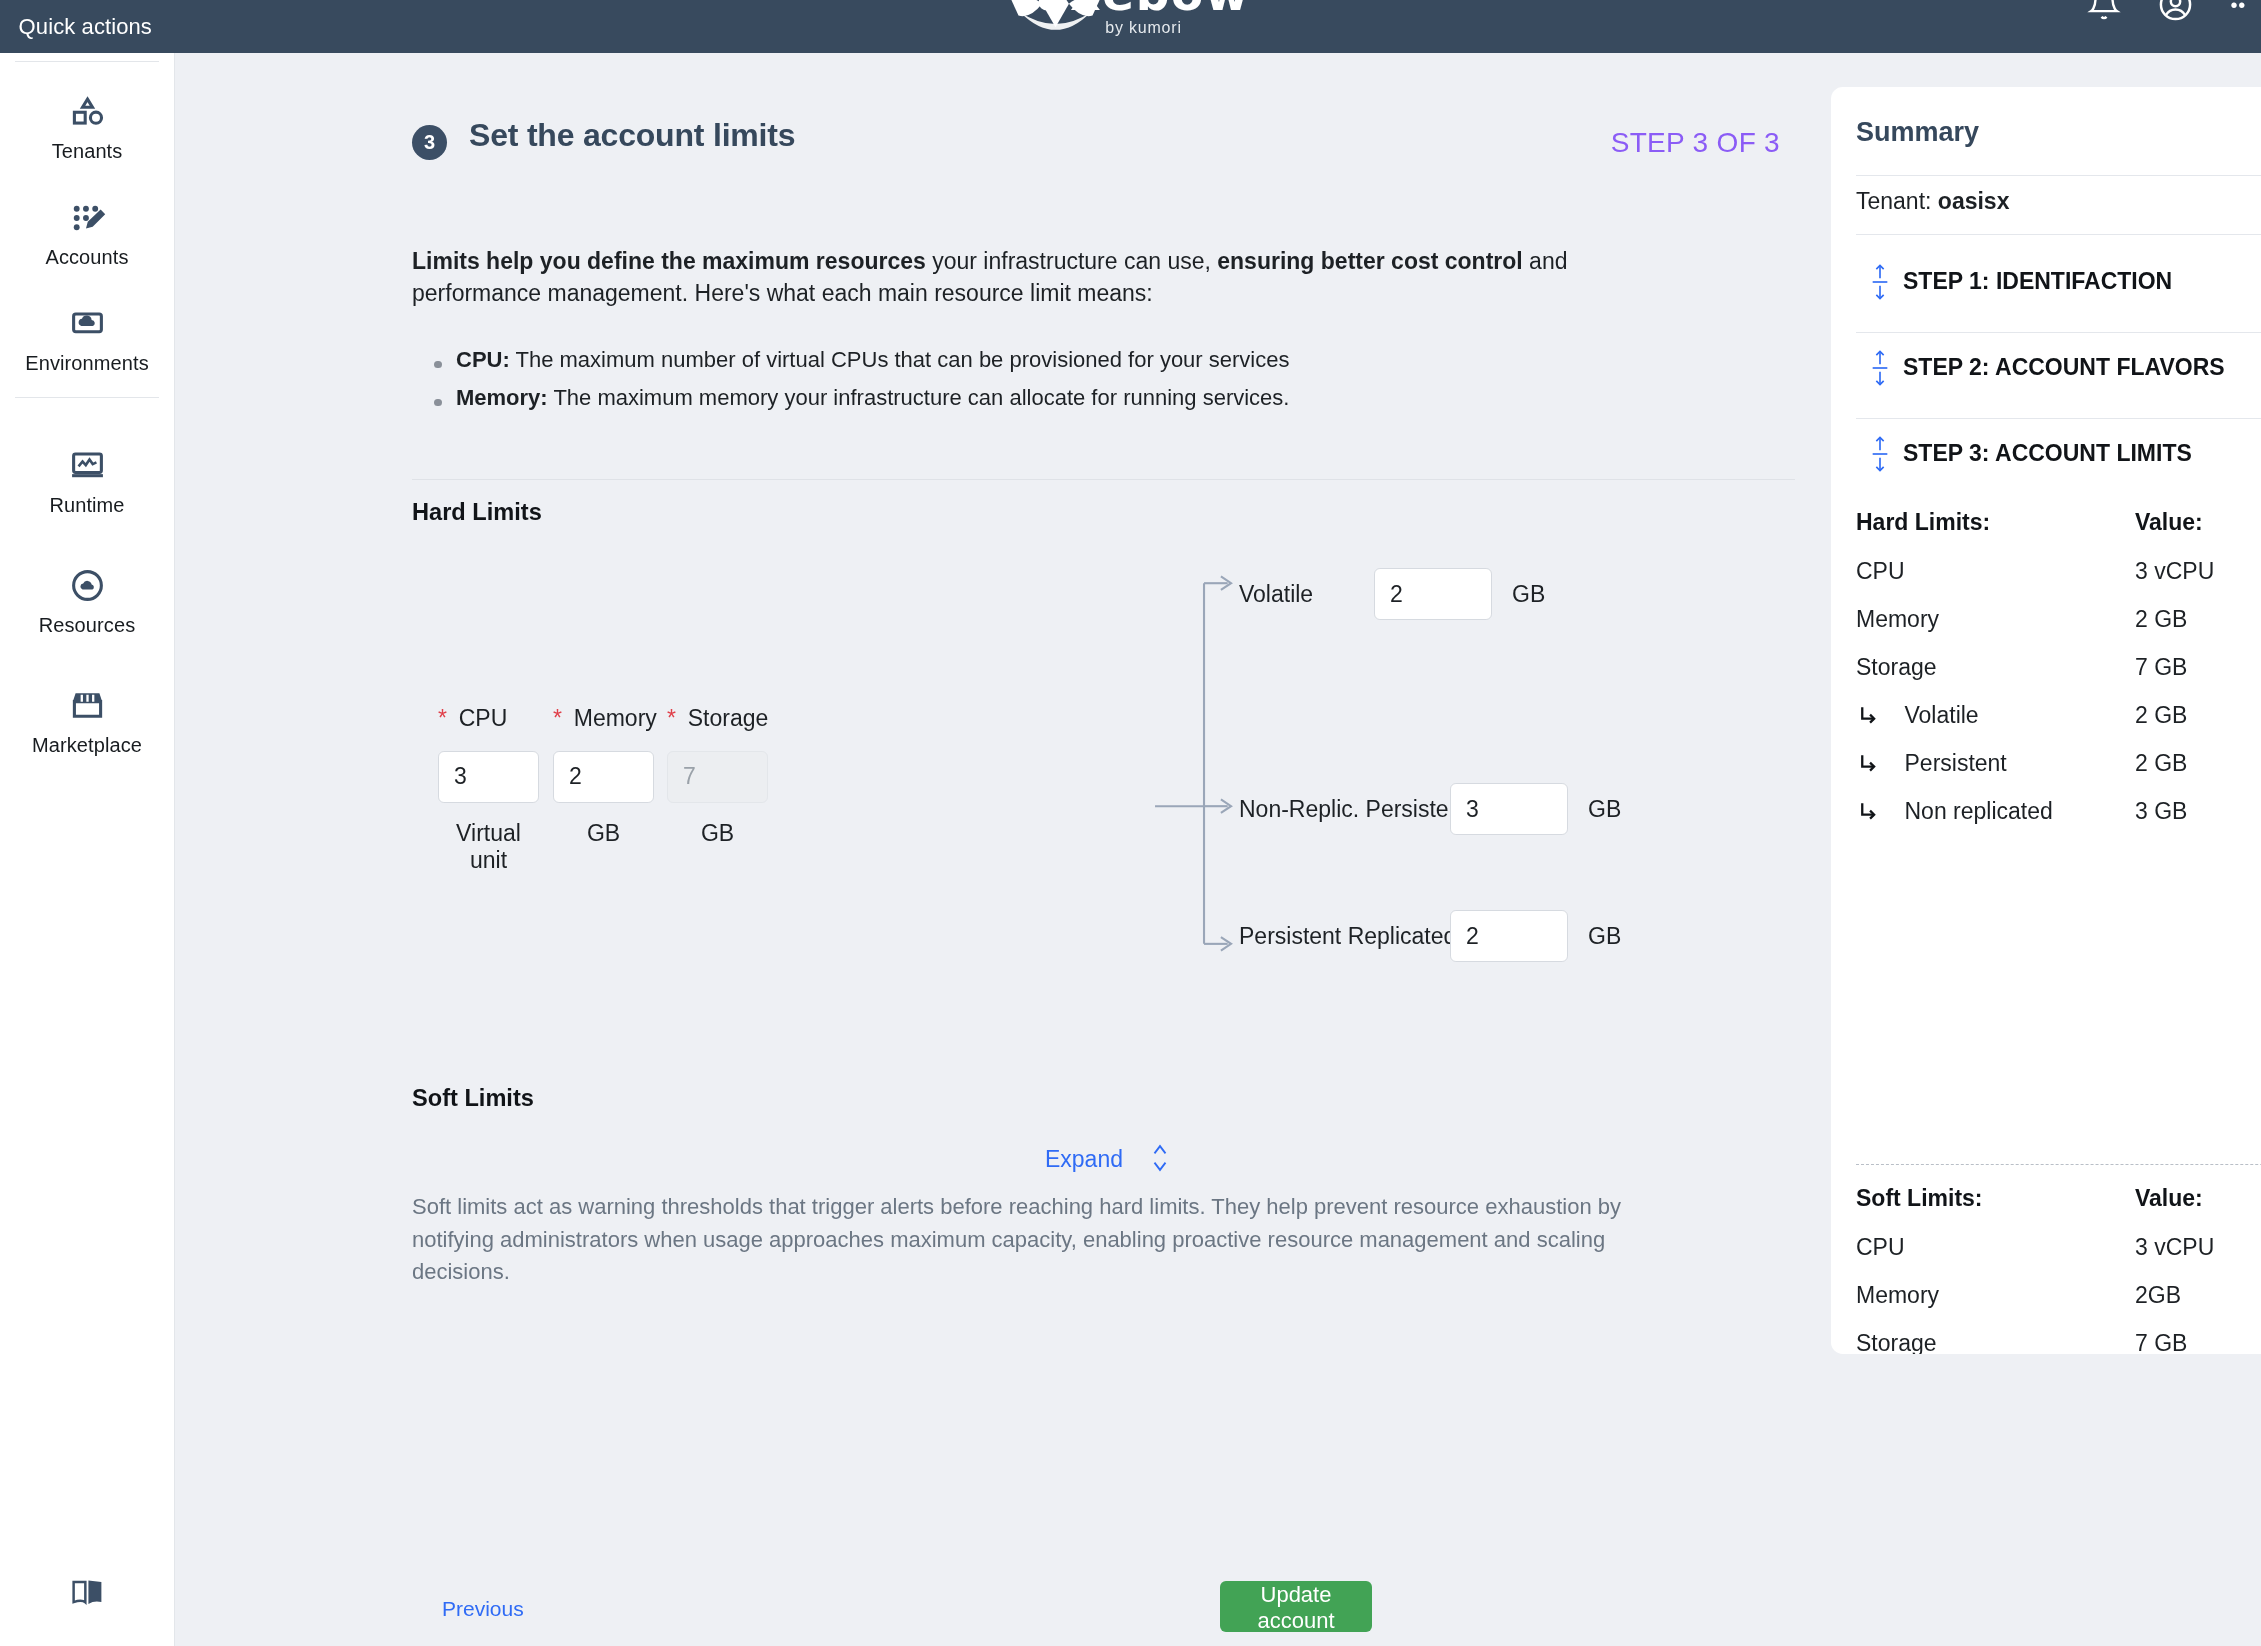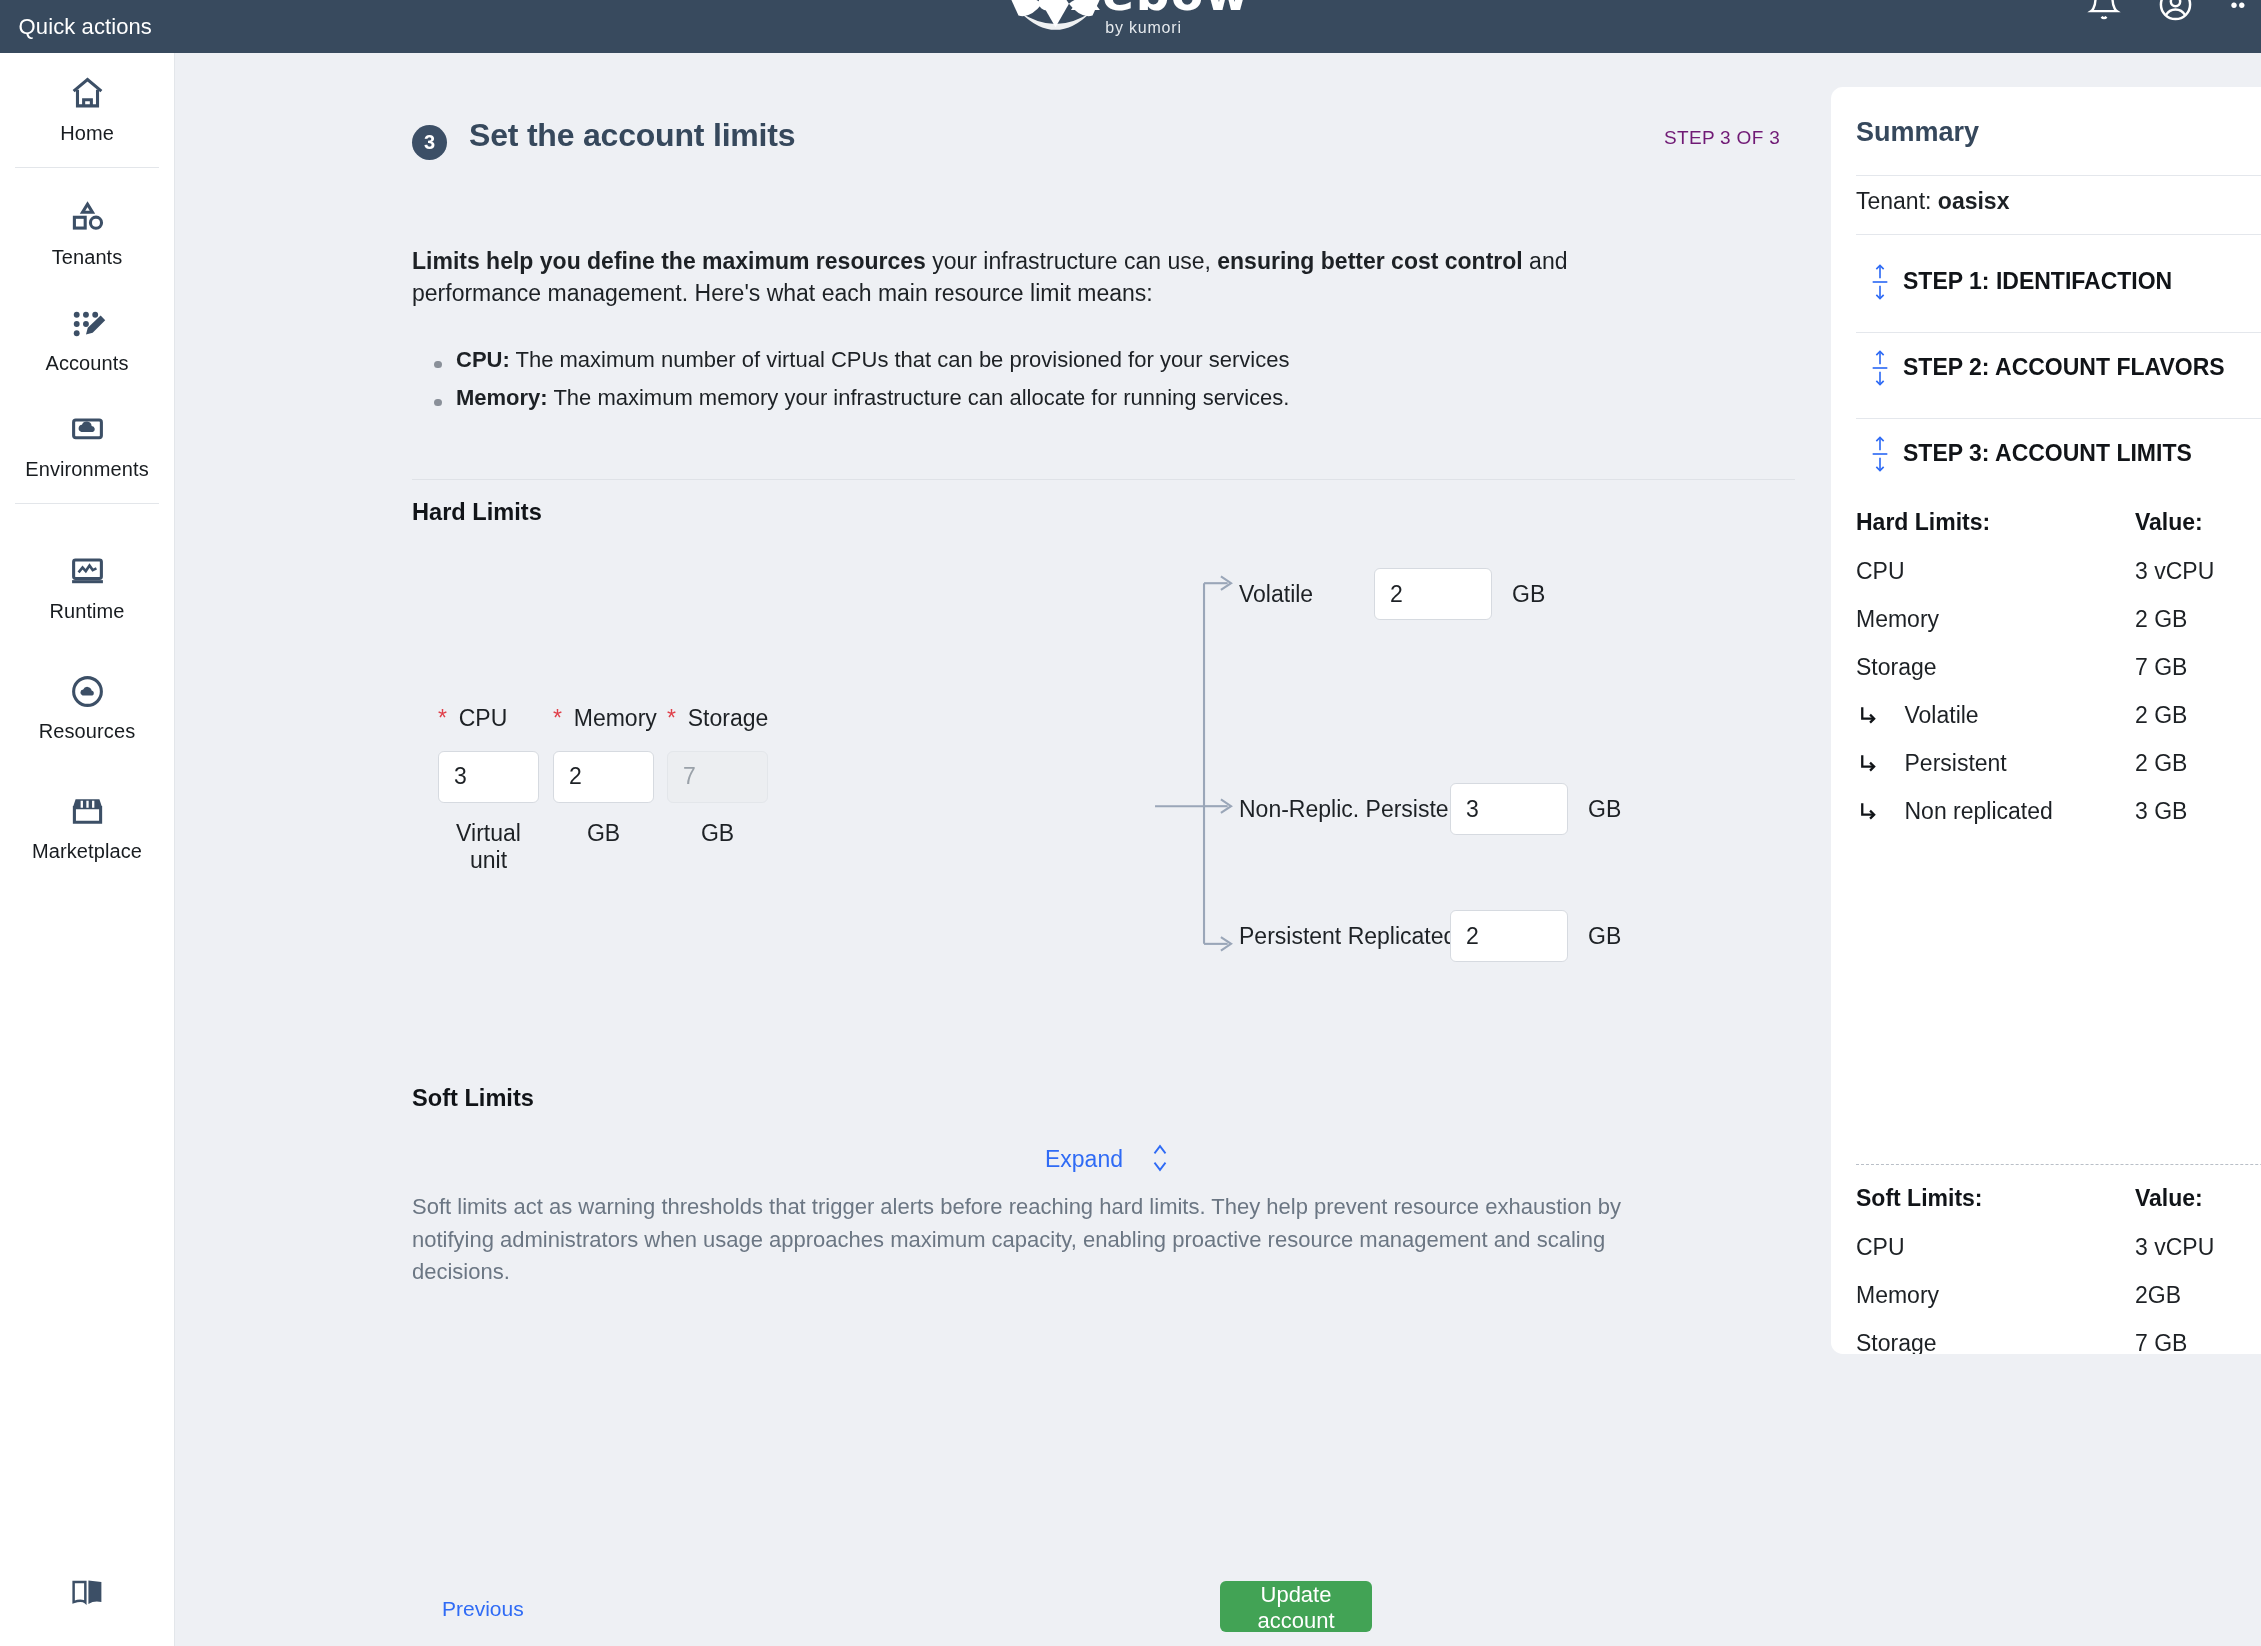--- a/index.html
+++ b/index.html
@@ -62,21 +62,21 @@
   #step-badge {
     position:absolute; left:0px; top:5.9px; width:35px; height:35px; border-radius:50%;
     background:#3c4f66; color:#fff; font-size:20px; font-weight:bold;
     display:flex; align-items:center; justify-content:center;
   }
   #page-title {
     position:absolute; left:57px; top:-1.7px; font-size:32px; font-weight:bold;
     color:#36485c; letter-spacing:-0.2px;
   }
   #step-counter {
-    position:absolute; right:0px; top:8.4px; font-size:19px; color:#701a75; letter-spacing:0.3px;
+    position:absolute; right:0px; top:8.4px; font-size:28px; color:#8b5cf6; letter-spacing:0.3px;
   }
 
   #intro {
     position:absolute; left:236px; top:193px; width:1283px;
     font-size:23px; line-height:1.38; color:#1d2125;
   }
   #intro b { font-weight:bold; }
 
   #bullets {
     position:absolute; left:236px; top:296px; width:1317px;
@@ -227,30 +227,20 @@
         <circle cx="12" cy="10" r="3.2"></circle>
         <path d="M5.5 19.2a7.5 7.5 0 0 1 13 0"></path>
       </svg>
     </span>
     <span id="top-user-text">••</span>
   </div>
 </div>
 
 <div id="sidebar">
 
-  <div class="nav-item">
-    <span class="nav-ico">
-      <svg width="37" height="37" viewBox="0 0 24 24" fill="none" stroke="#3c4f66" stroke-width="2">
-        <path d="M3 10.5 12 3l9 7.5"></path>
-          <path d="M5.5 9.5V20h13V9.5"></path>
-          <path d="M9.5 20v-4h5v4"></path>
-      </svg>
-    </span>
-    <span class="nav-lbl">Home</span>
-  </div>
 
   <div class="nav-sep"></div>
 
   <div class="nav-item">
     <span class="nav-ico">
       <svg width="37" height="37" viewBox="0 0 24 24" fill="none" stroke="#3c4f66" stroke-width="2">
         <path d="M12 4l3.2 5.2H8.8z"></path>
           <rect x="3.5" y="12.5" width="7" height="7"></rect>
           <circle cx="17.5" cy="16" r="3.6"></circle>
       </svg>

